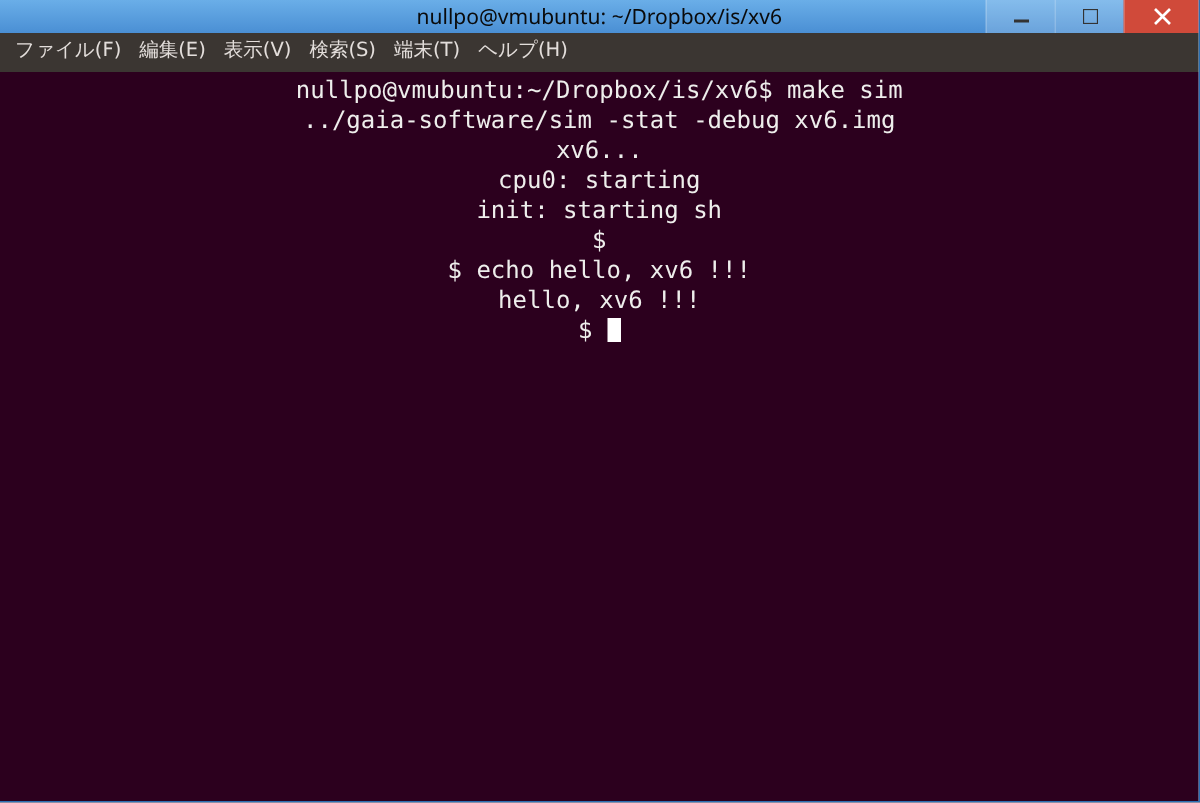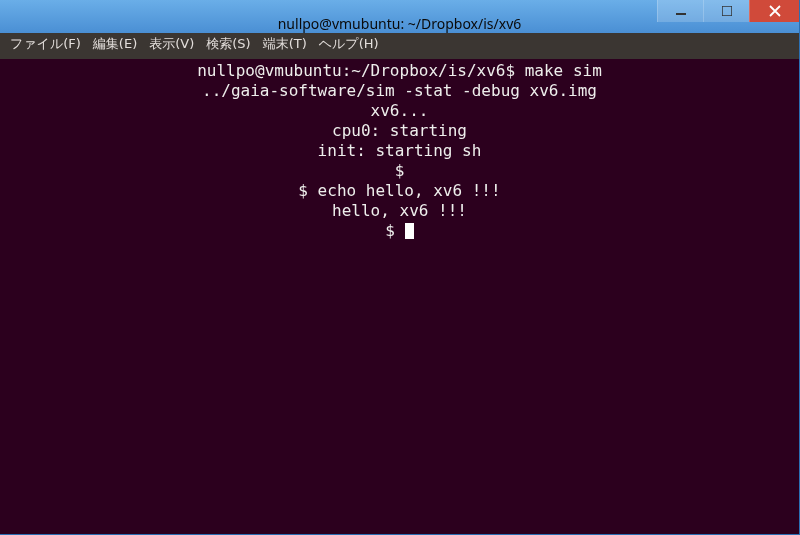--- a/index.html
+++ b/index.html
@@ -13,24 +13,24 @@
     .window {
       width: 801px;
       height: 536px;
       margin: -1px 0 0 -1px;
       border: 1px solid #2a6fb3;
       display: flex;
       flex-direction: column;
       background: #fff;
     }
     .titlebar {
-      height: 33px;
+      height: 22px;
       background: linear-gradient(to bottom, #6aaee8, #4a8fd4);
       display: flex;
-      align-items: flex-end;
+      align-items: center;
       position: relative;
     }
     .title-text {
       width: 100%;
       text-align: center;
       color: #0a0a0a;
       font-size: 14px;
       font-family: "Segoe UI", "Noto Sans", sans-serif;
     }
     .window-controls {

